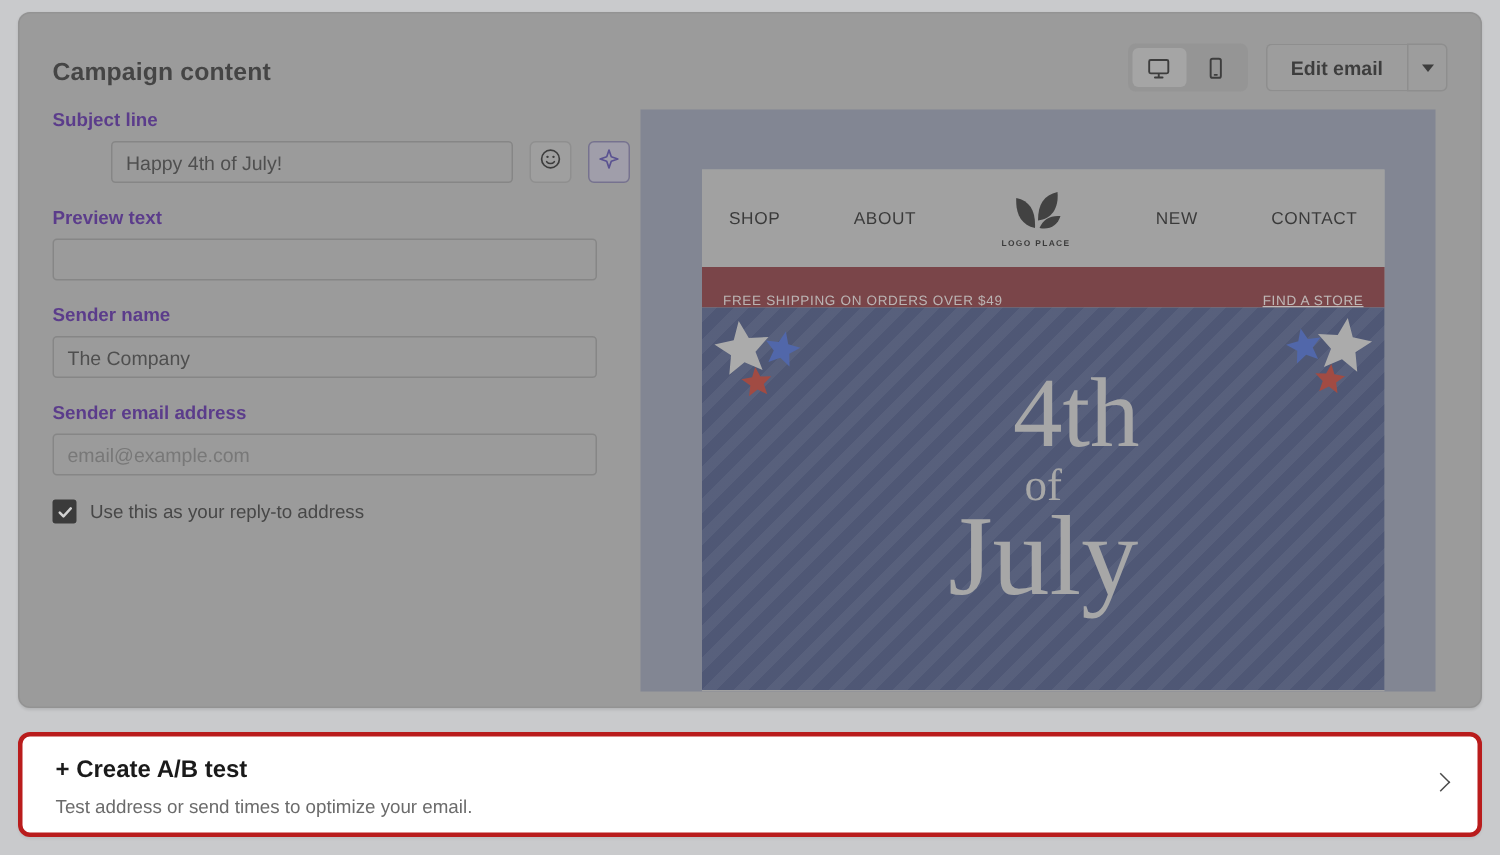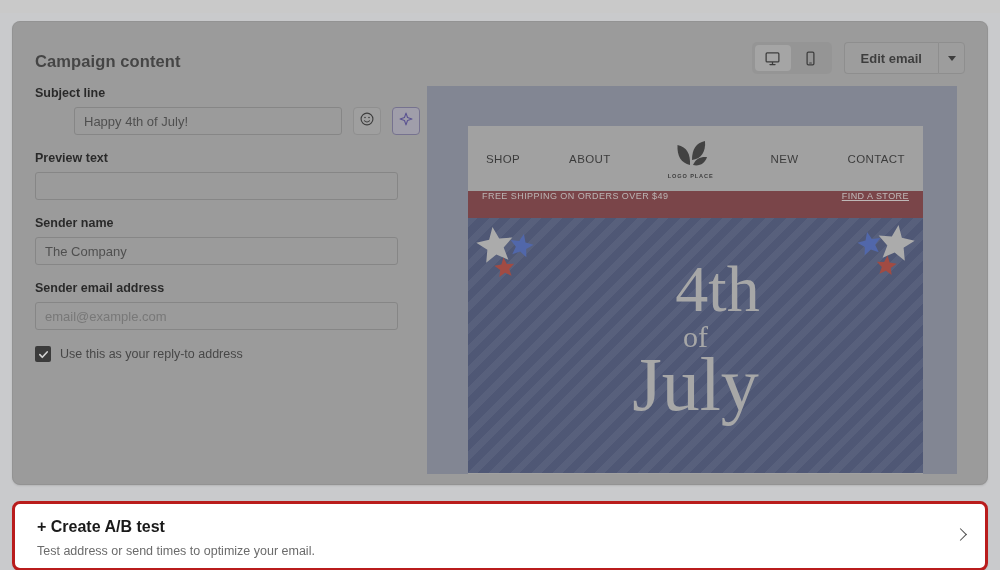--- a/index.html
+++ b/index.html
@@ -12,21 +12,20 @@
     overflow: hidden;
     position: relative;
   }
 
   
   .page {
     position: absolute;
     inset: 0;
     background: #c9cacc;
     padding: 0;
-    margin-top: 13px;
   }
 
   
   .campaign-card {
     position: absolute;
     left: 12px;
     top: 8px;
     width: 976px;
     height: 464px;
     background: #adadad;
@@ -123,21 +122,21 @@
     position: absolute;
     left: 22px;
     top: 64px;
     width: 385px;
   }
 
   .field { margin-bottom: 16px; }
   .field-label {
     font-size: 12.5px;
     font-weight: 700;
-    color: #000000;
+    color: #4c1d95;
     margin-bottom: 7px;
     display: block;
   }
   .field-input {
     width: 363px;
     height: 28px;
     background: #adadad;
     border: 1px solid #8e8e8e;
     border-radius: 3px;
     padding: 0 9px;
@@ -244,21 +243,21 @@
     font-weight: 700;
     letter-spacing: .9px;
     color: #1a1a1a;
   }
 
   
   .promo-bar {
     height: 27px;
     background: #7c2b31;
     display: flex;
-    align-items: flex-start;
+    align-items: flex-end;
     justify-content: space-between;
     padding: 0 14px;
   }
   .promo-text {
     font-size: 9px;
     color: #ddd4d3;
     letter-spacing: .45px;
   }
   .promo-link {
     font-size: 9px;

